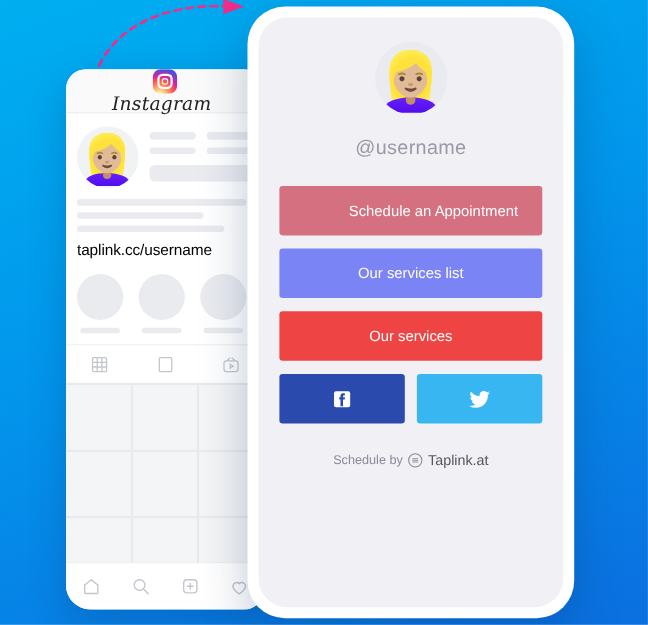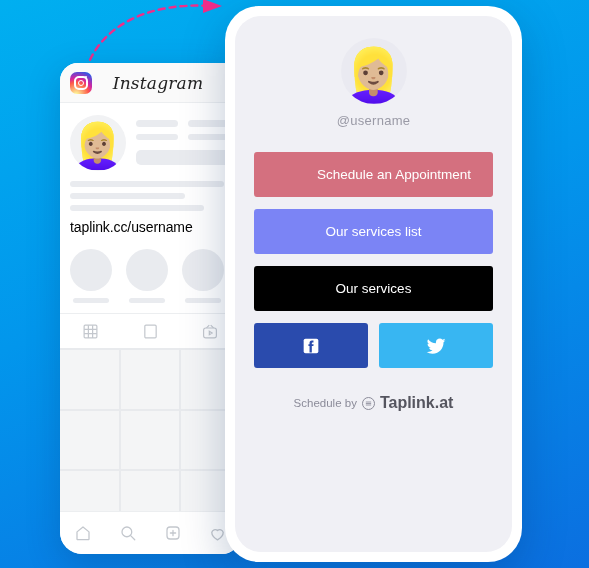--- a/index.html
+++ b/index.html
@@ -15,21 +15,21 @@
 
   
   .ig-phone{
     position:absolute;left:60px;top:63px;width:180px;height:491px;
     background:#ffffff;border-radius:18px 18px 18px 22px;
     box-shadow:0 10px 34px rgba(0,40,90,.22);
     overflow:hidden;
   }
   .ig-topbar{
     height:40px;background:#fafafa;border-bottom:1px solid #eceef0;
-    display:flex;align-items:center;padding:0 10px;box-sizing:border-box;
+    display:flex;align-items:center;padding:0 10px;box-sizing:border-box;flex-direction:column;
   }
   .ig-logo{width:22px;height:22px;border-radius:7px;position:relative;flex:none;
     background:radial-gradient(circle at 28% 104%, #fdf497 0%, #fdf497 5%, #fd5949 45%, #d6249f 60%, #285AEB 90%);}
   .ig-logo i{position:absolute;inset:4px;border:2px solid #fff;border-radius:5px;box-sizing:border-box;display:block;}
   .ig-logo i:after{content:"";position:absolute;left:50%;top:50%;width:6px;height:6px;
     transform:translate(-50%,-50%);border:1.6px solid #fff;border-radius:50%;box-sizing:border-box;}
   .ig-logo b{position:absolute;right:5px;top:4.5px;width:2px;height:2px;background:#fff;border-radius:50%;}
   .ig-word{
     flex:1;text-align:center;font-family:"DejaVu Serif", serif;
     font-style:italic;font-size:17px;color:#232323;letter-spacing:.2px;
@@ -74,34 +74,34 @@
     box-shadow:0 14px 44px rgba(0,40,90,.25);
   }
   .tl-screen{
     width:100%;height:100%;background:#f0f0f5;border-radius:26px;
     box-sizing:border-box;padding:22px 19px;overflow:hidden;
     display:flex;flex-direction:column;align-items:center;
   }
   .tl-avatar{width:66px;height:66px;border-radius:50%;background:#eaeaf1;
     display:flex;align-items:center;justify-content:center;font-size:52px;line-height:1;overflow:hidden;}
   .tl-avatar span{transform:translateY(4px);}
-  .tl-username{margin-top:9px;font-size:13px;color:#9a9aa6;letter-spacing:.3px;}
+  .tl-username{margin-top:20px;font-size:18px;color:#9a9aa6;letter-spacing:.3px;}
   .tl-btn{
     width:100%;box-sizing:border-box;height:45px;border-radius:3px;margin-top:12px;
     display:flex;align-items:center;justify-content:center;gap:9px;
     color:#fff;font-size:13.5px;border:none;cursor:pointer;
   }
   .tl-btn.first{margin-top:24px;padding-left:47px;}
   .tl-social{display:flex;gap:11px;width:100%;margin-top:12px;}
   .tl-social .sb{flex:1;height:45px;border-radius:3px;display:flex;align-items:center;justify-content:center;cursor:pointer;}
   .tl-footer{margin-top:26px;display:flex;align-items:center;justify-content:center;gap:5px;
     font-size:11.5px;color:#8b8b99;}
   .tl-mark{width:13px;height:13px;border-radius:50%;border:1.3px solid #8b8b99;
     display:inline-flex;align-items:center;justify-content:center;box-sizing:border-box;}
-  .tl-brand{color:#55555f;font-weight:bold;font-size:16px;text-align:right;}
+  .tl-brand{color:#55555f;font-weight:normal;font-size:13px;text-align:right;}
 </style>
 </head>
 <body>
 
 <div class="stage">
 
   <svg class="arrow" viewBox="0 0 165 80">
     <path d="M16 74 C 30 30, 78 6, 140 10" fill="none" stroke="#ef2d8a" stroke-width="2.4" stroke-dasharray="6 5" stroke-linecap="round"></path>
     <path d="M133 3 L152 10 L133 17 Z" fill="#ef2d8a"></path>
   </svg>
@@ -236,21 +236,21 @@
       <div class="tl-username">@username</div>
 
       <button class="tl-btn first" style="background:#d4707f">
         <span>Schedule an Appointment</span>
       </button>
 
       <button class="tl-btn" style="background:#7b84f5">
         <span>Our services list</span>
       </button>
 
-      <button class="tl-btn" style="background:#000000">
+      <button class="tl-btn" style="background:#ef4444">
         <span>Our services</span>
       </button>
 
 
       <div class="tl-social">
         <div class="sb" style="background:#2a4bad">
           <svg width="22" height="22" viewBox="0 0 24 24">
             <rect x="4" y="4" width="16" height="16" rx="2" fill="#ffffff"></rect>
             <path d="M14.6 12.1h-1.7V19h-2.5v-6.9H9.2V10h1.2V8.7c0-1.6.7-2.6 2.6-2.6h1.7v2.1h-1.1c-.6 0-.7.3-.7.7V10h1.9z" fill="#2a4bad"></path>
           </svg>

